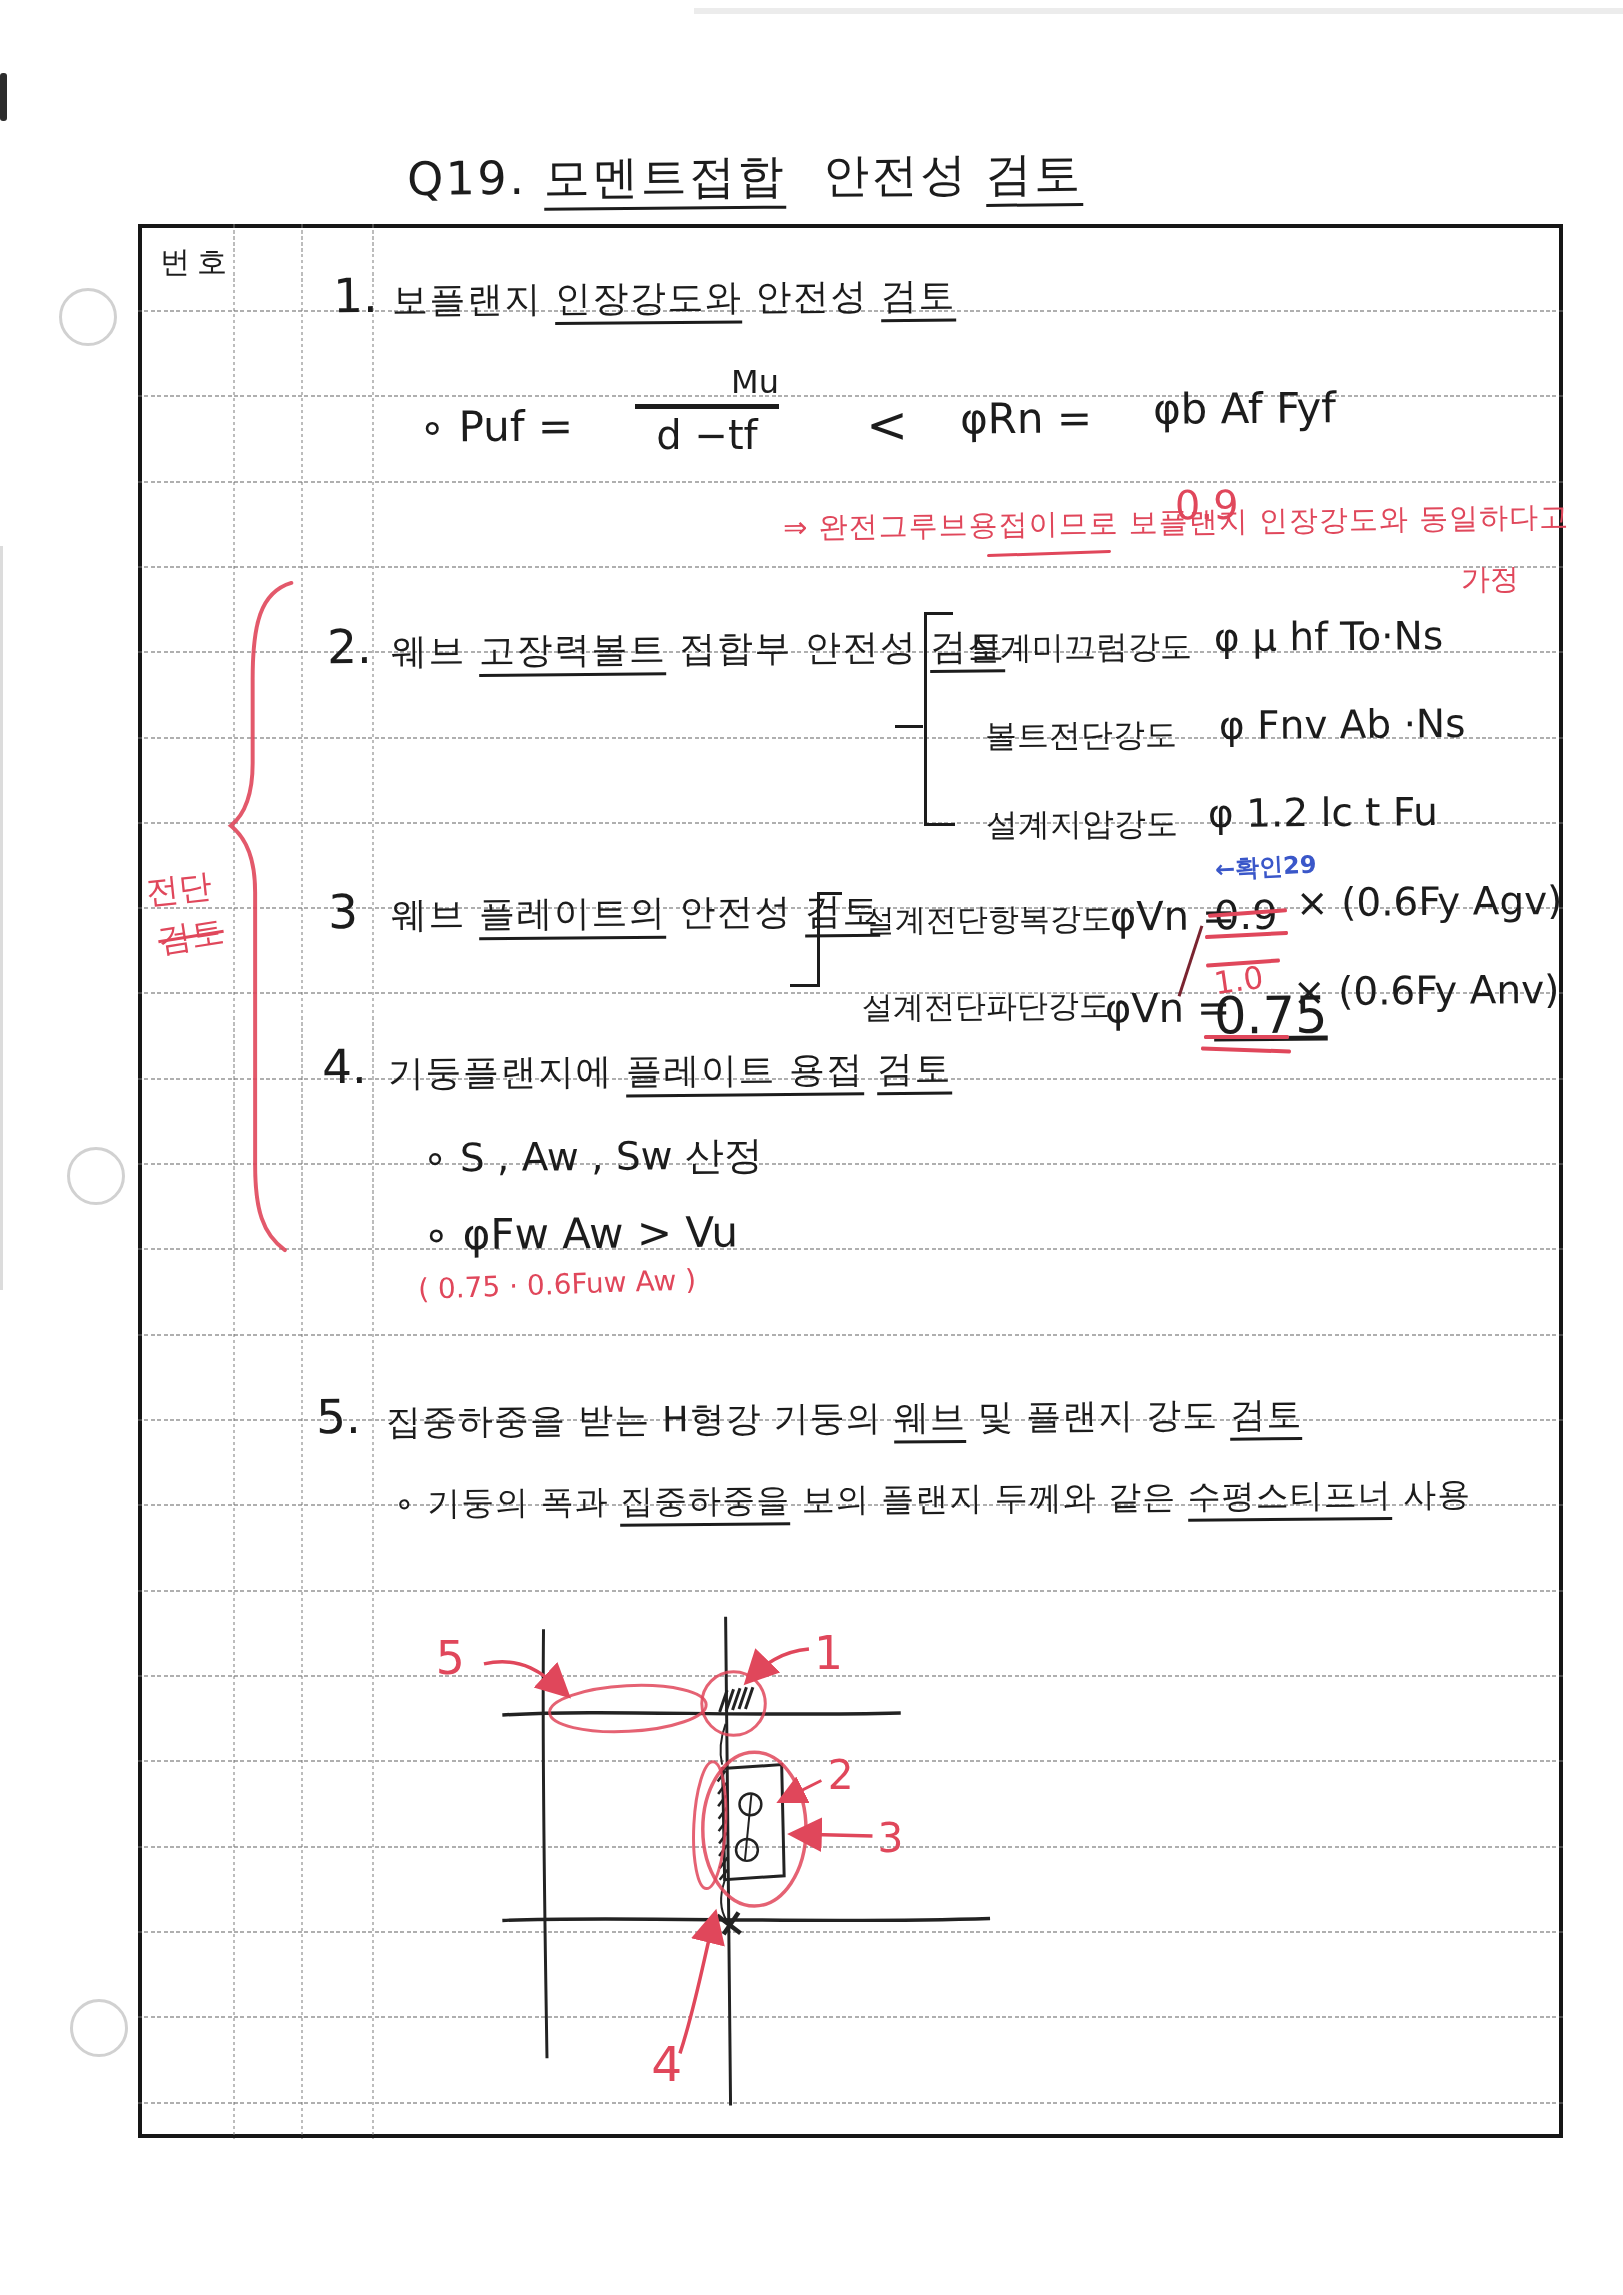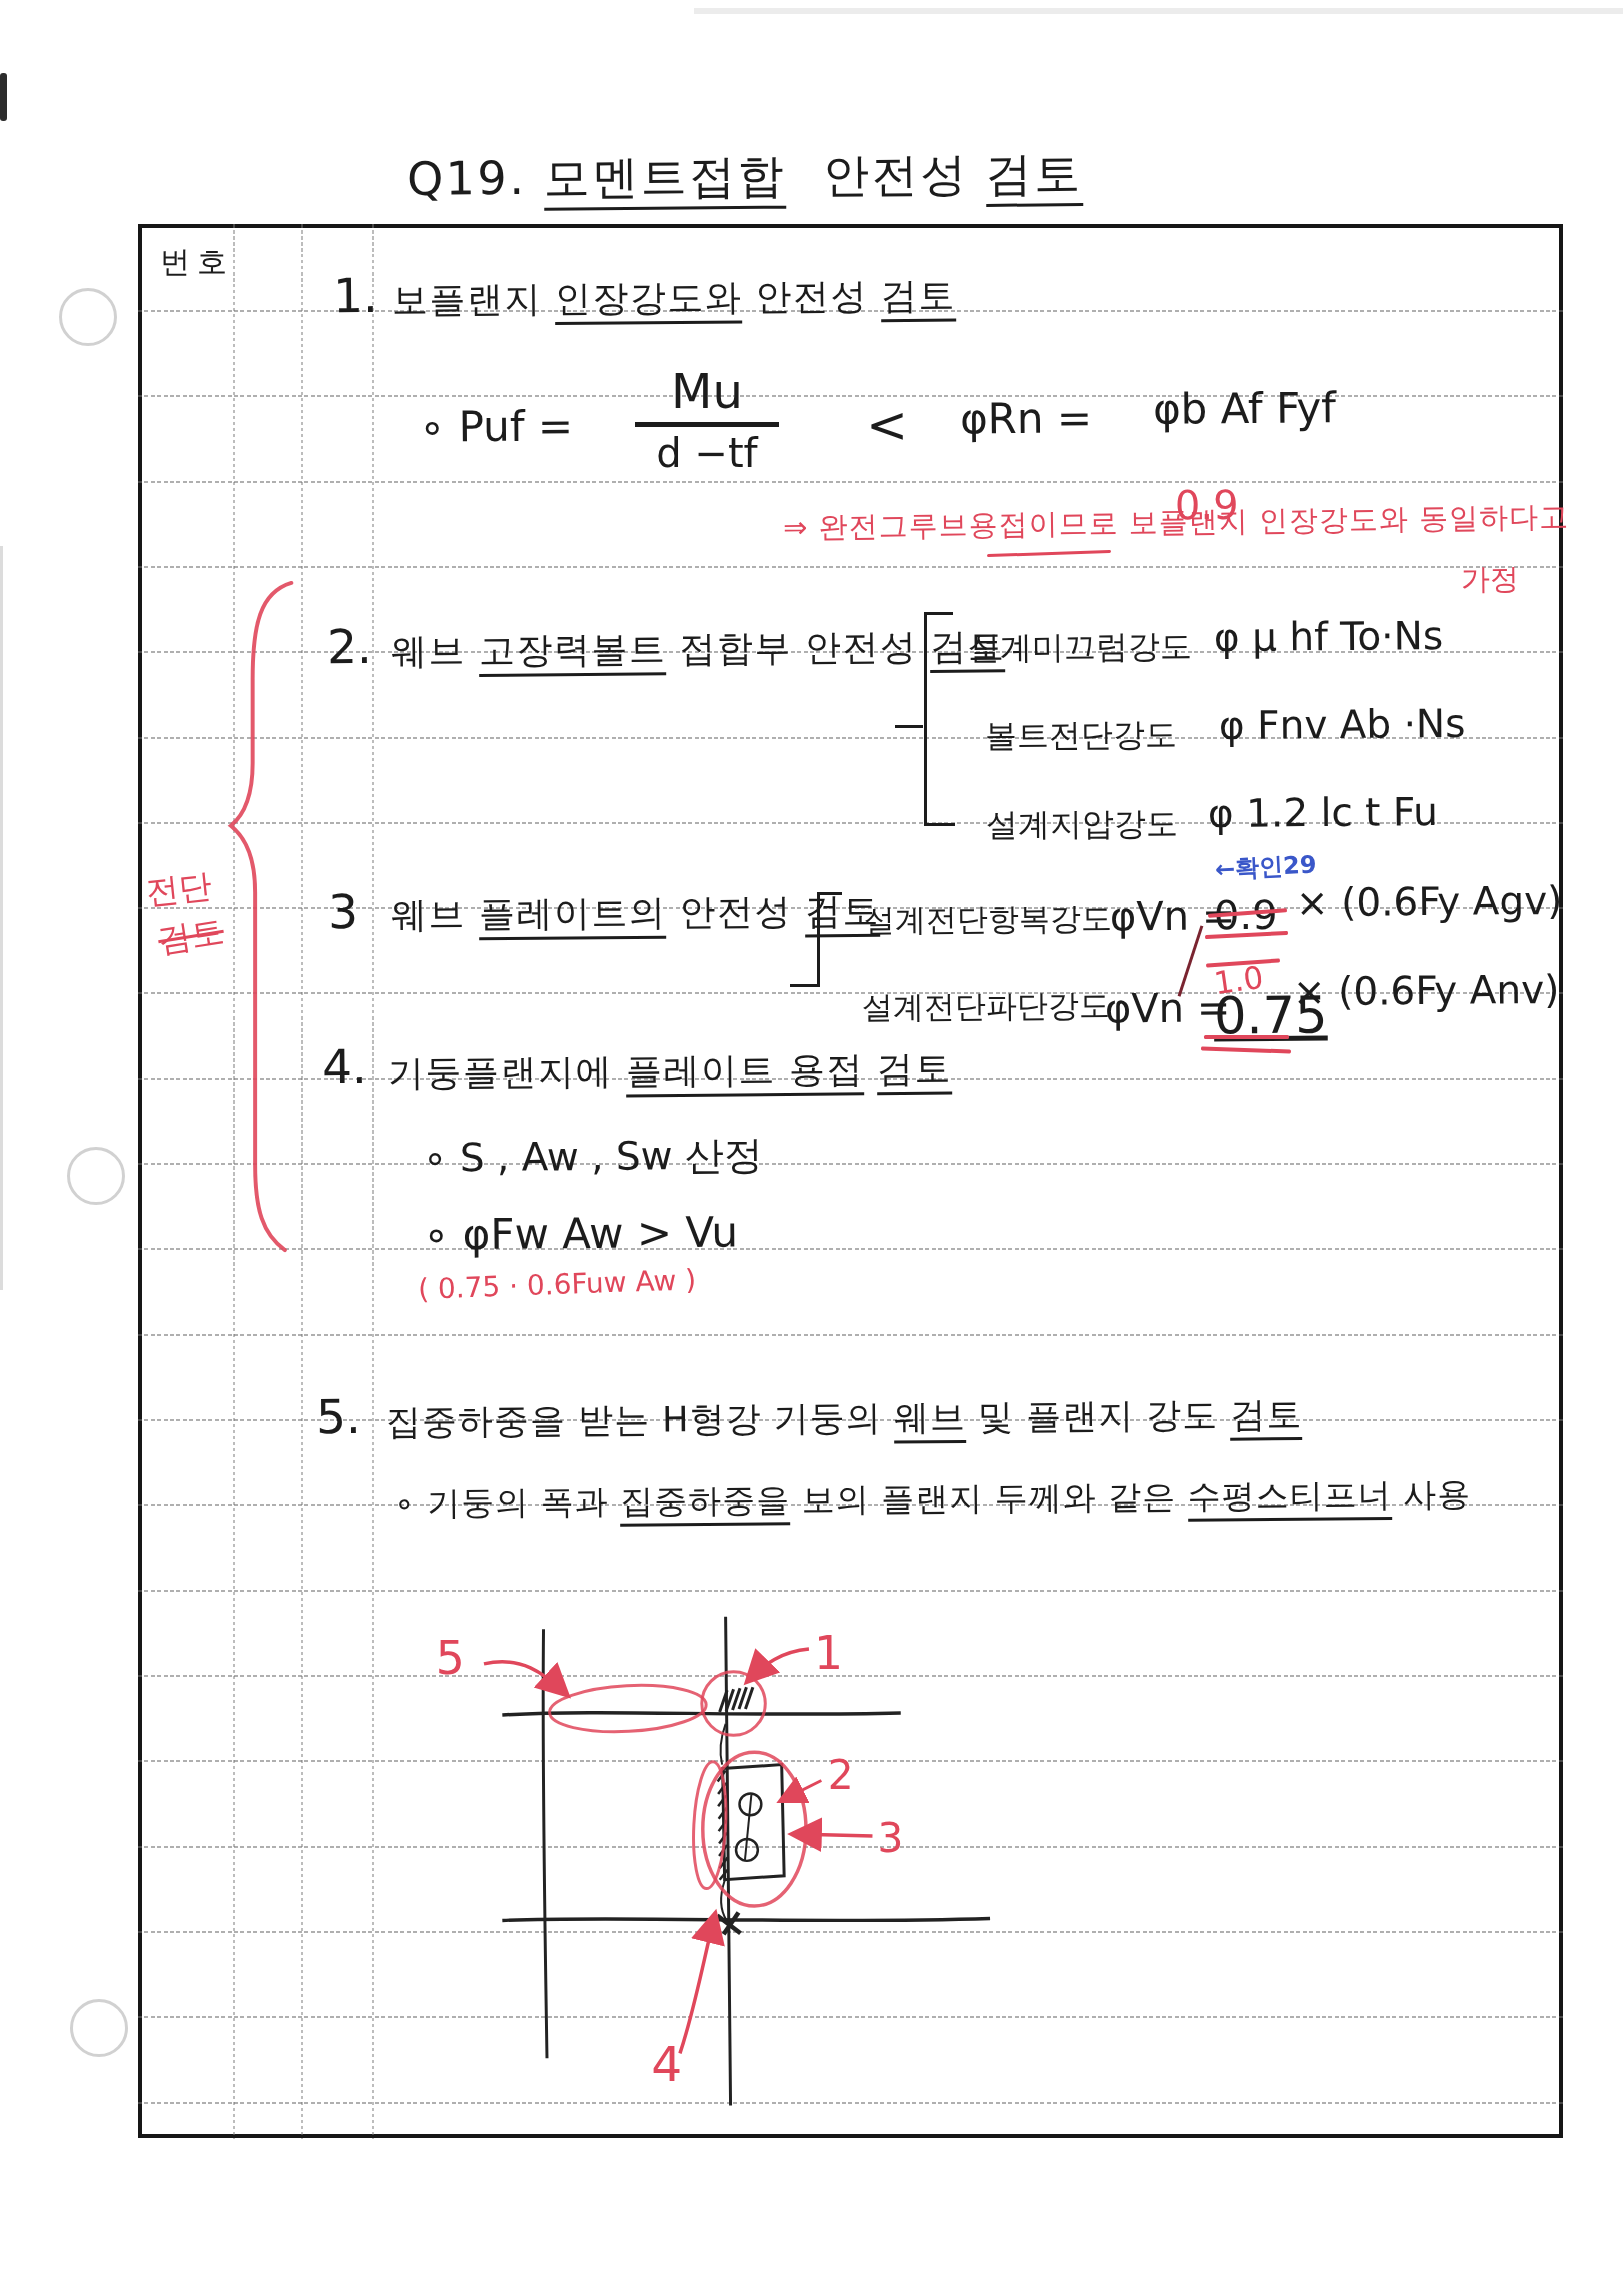--- a/index.html
+++ b/index.html
@@ -49,21 +49,21 @@
   </div>
 
   <div class="abs hw z" style="left:160px;top:242px;font-size:30px;letter-spacing:7px;transform:none;">번호</div>
 
   <div class="abs hw z" style="left:333px;top:268px;font-size:47px;">1.</div>
   <div class="abs hw z" style="left:392px;top:274px;font-size:36px;letter-spacing:1.5px;">
     <span>보플랜지 </span><span class="u">인장강도와</span><span>  안전성 </span><span class="u">검토</span>
   </div>
   <div class="abs hw z" style="left:419px;top:402px;font-size:42px;">∘ Puf  =</div>
   <div class="abs z" style="left:635px;top:363px;text-align:center;color:#1c1c1c;">
-    <div style="font-size:48px;">Mu</div>
+    <div style="font-size:32px;text-align:right;">Mu</div>
     <div style="width:144px;height:4.5px;background:#1c1c1c;margin:3px 0;"></div>
     <div style="font-size:40px;">d −tf</div>
   </div>
   <div class="abs hw z" style="left:866px;top:396px;font-size:50px;">&lt;</div>
   <div class="abs hw z" style="left:960px;top:394px;font-size:42px;">φRn  =</div>
   <div class="abs hw z" style="left:1153px;top:384px;font-size:42px;">φb Af Fyf</div>
   <div class="abs hw red z" style="left:1175px;top:482px;font-size:40px;">0.9</div>
   <div class="abs hw red z" style="left:783px;top:503px;font-size:29px;letter-spacing:1px;transform:rotate(-0.8deg);">⇒ 완전그루브용접이므로   보플랜지 인장강도와  동일하다고</div>
   <div class="redbar" style="left:987px;top:552px;width:124px;height:3px;transform:rotate(-2deg);"></div>
   <div class="abs hw red z" style="left:1461px;top:560px;font-size:29px;">가정</div>

